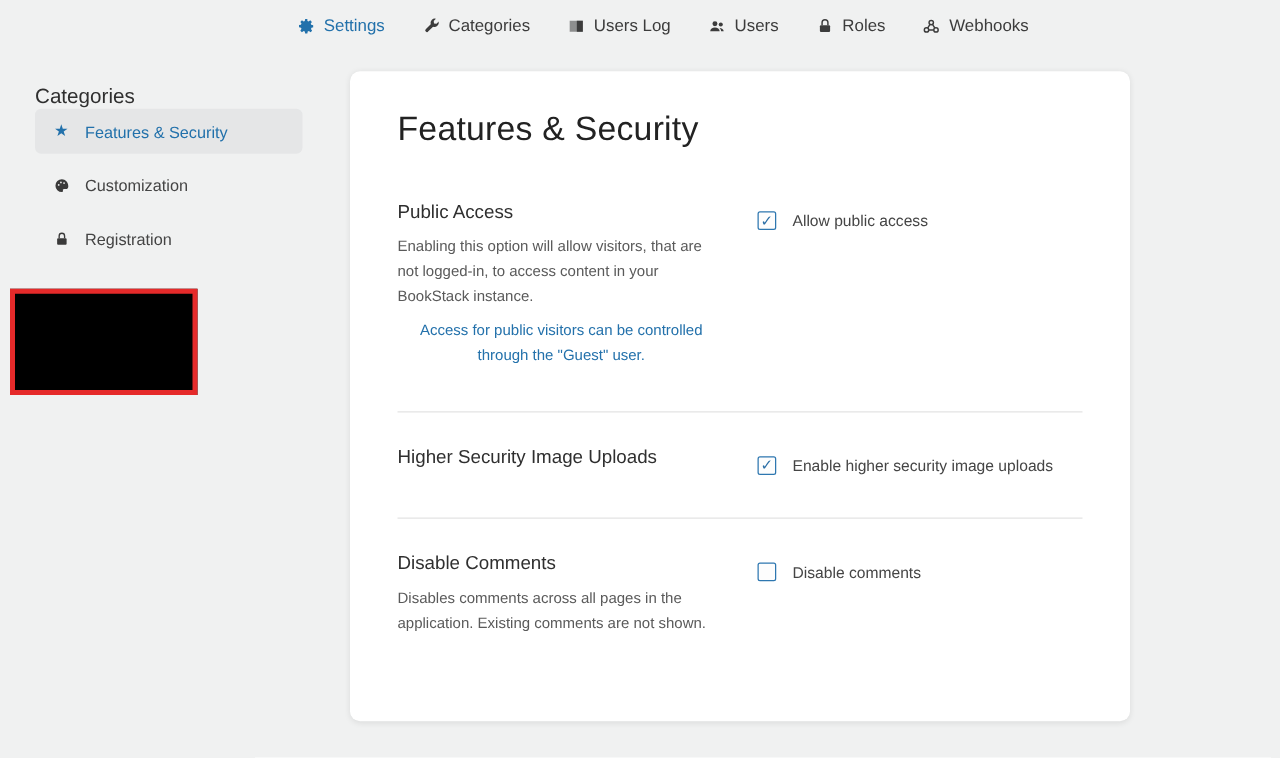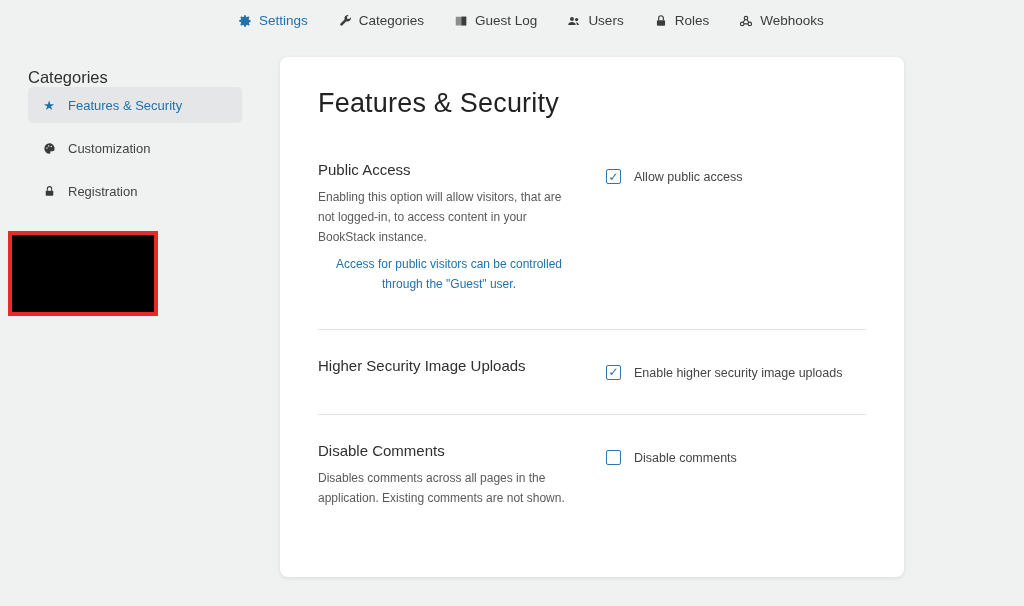--- a/index.html
+++ b/index.html
@@ -98,21 +98,21 @@
     </span>
     <span>Categories</span>
   </div>
   <div class="nav-item">
     <span class="nicon">
       <svg viewBox="0 0 24 24" fill="currentColor">
           <path d="M3 4.5h8.2v15H3zM12.8 4.5H21v15h-8.2zM11.2 4.5h1.6v15h-1.6z" opacity=".55"></path>
           <path d="M12.8 4.5H21v15h-8.2z"></path>
         </svg>
     </span>
-    <span>Guest Log</span>
+    <span>Users Log</span>
   </div>
   <div class="nav-item">
     <span class="nicon">
       <svg viewBox="0 0 24 24" fill="currentColor">
           <circle cx="8.5" cy="8.5" r="3.4"></circle>
           <circle cx="16.5" cy="9.5" r="2.8"></circle>
           <path d="M2 19c0-3.1 3-5.2 6.5-5.2S15 15.9 15 19zM14.8 14.3c3 .2 5.7 2 5.7 4.7H17c0-1.9-.9-3.5-2.2-4.7z"></path>
         </svg>
     </span>
     <span>Users</span>

